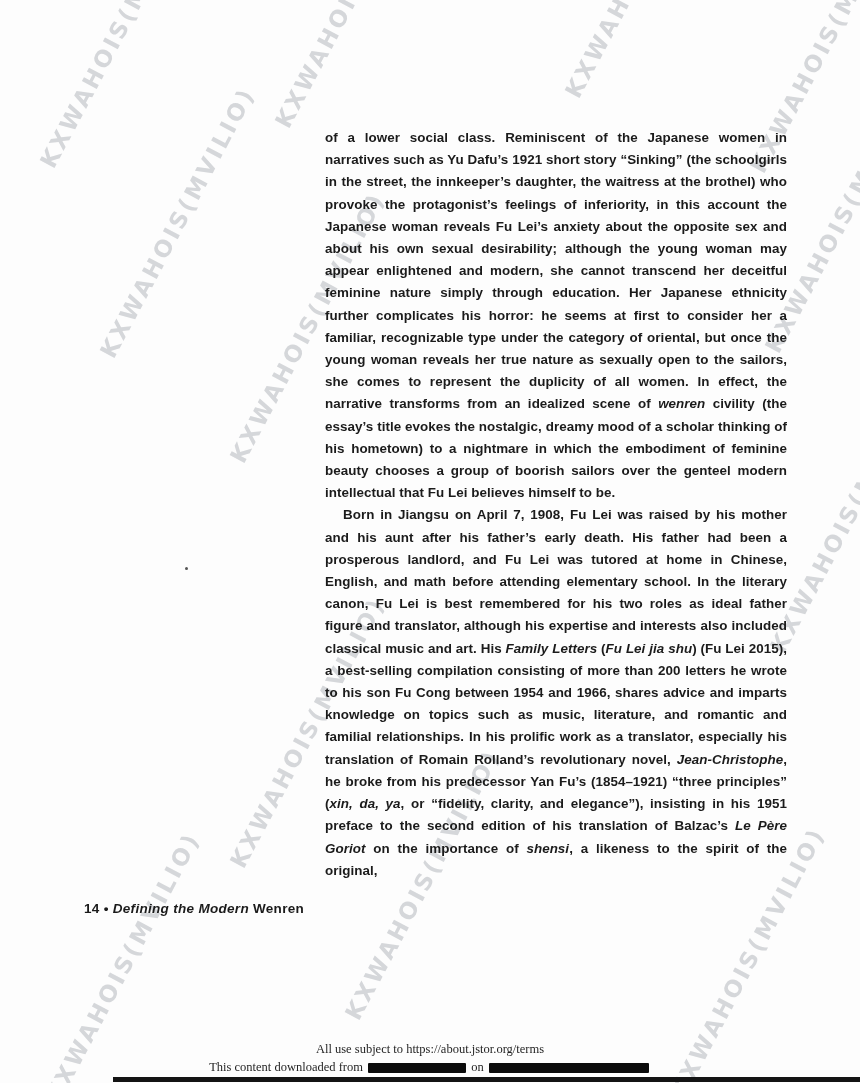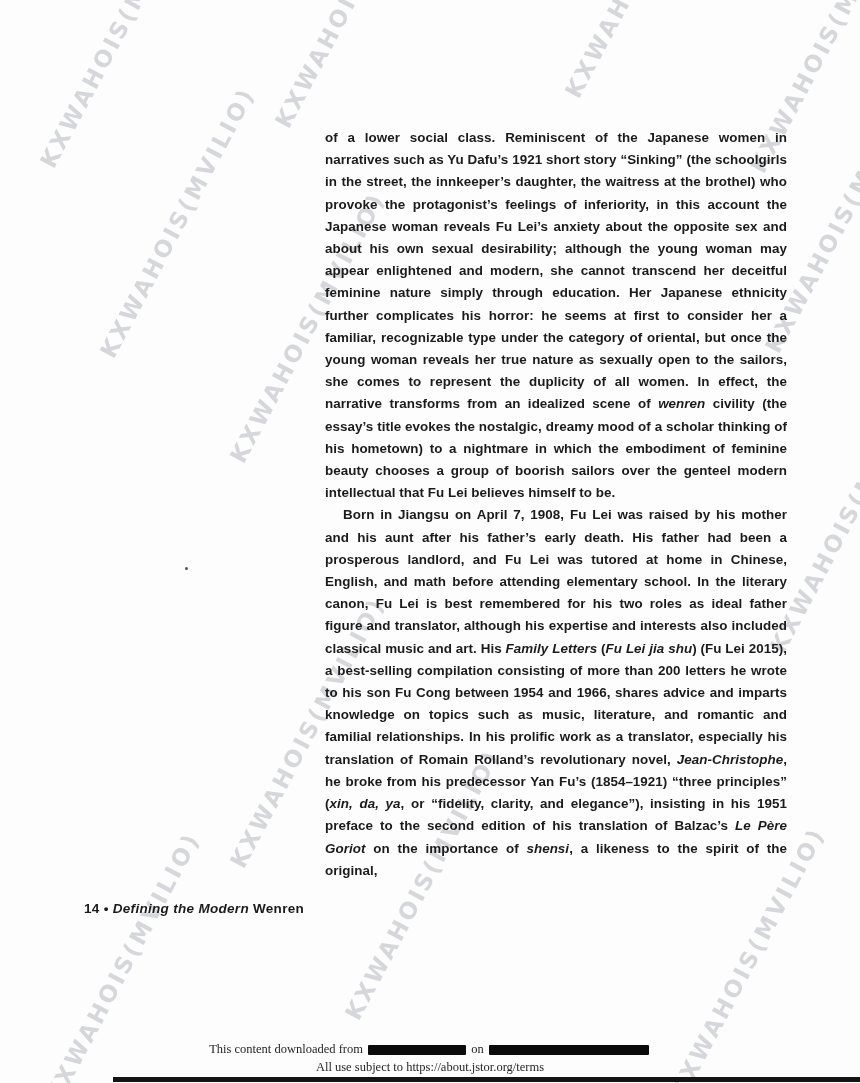--- a/index.html
+++ b/index.html
@@ -95,20 +95,20 @@
   <div class="wm" style="left:40px;top:1095px">KXWAHOIS(MVILIO)</div>
 
   <main class="body-text">
       <p><span>of a lower social class. Reminiscent of the Japanese women in narratives such as Yu Dafu’s 1921 short story “Sinking” (the schoolgirls in the street, the innkeeper’s daughter, the waitress at the brothel) who provoke the protagonist’s feelings of inferiority, in this account the Japanese woman reveals Fu Lei’s anxiety about the opposite sex and about his own sexual desirability; although the young woman may appear enlightened and modern, she cannot transcend her deceitful feminine nature simply through education. Her Japanese ethnicity further complicates his horror: he seems at first to consider her a familiar, recognizable type under the category of oriental, but once the young woman reveals her true nature as sexually open to the sailors, she comes to represent the duplicity of all women. In effect, the narrative transforms from an idealized scene of </span><span class="it">wenren</span><span> civility (the essay’s title evokes the nostalgic, dreamy mood of a scholar thinking of his hometown) to a nightmare in which the embodiment of feminine beauty chooses a group of boorish sailors over the genteel modern intellectual that Fu Lei believes himself to be.</span></p>
       <p class="indent"><span>Born in Jiangsu on April 7, 1908, Fu Lei was raised by his mother and his aunt after his father’s early death. His father had been a prosperous landlord, and Fu Lei was tutored at home in Chinese, English, and math before attending elementary school. In the literary canon, Fu Lei is best remembered for his two roles as ideal father figure and translator, although his expertise and interests also included classical music and art. His </span><span class="it">Family Letters</span><span> (</span><span class="it">Fu Lei jia shu</span><span>) (Fu Lei 2015), a best-selling compilation consisting of more than 200 letters he wrote to his son Fu Cong between 1954 and 1966, shares advice and imparts knowledge on topics such as music, literature, and romantic and familial relationships. In his prolific work as a translator, especially his translation of Romain Rolland’s revolutionary novel, </span><span class="it">Jean-Christophe</span><span>, he broke from his predecessor Yan Fu’s (1854–1921) “three principles” (</span><span class="it">xin, da, ya</span><span>, or “fidelity, clarity, and elegance”), insisting in his 1951 preface to the second edition of his translation of Balzac’s </span><span class="it">Le Père Goriot</span><span> on the importance of </span><span class="it">shensi</span><span>, a likeness to the spirit of the original,</span></p>
     </main>
 
   <div class="running-footer"><span class="bd">14 • </span><span class="it bd">Defining the Modern </span><span class="bd">Wenren</span></div>
 
   <div class="jstor-footer">
+    <div>All use subject to https://about.jstor.org/terms</div>
     <div><span>This content downloaded from </span><span class="redact" style="width: 98px;"></span><span> on </span><span class="redact" style="width: 160px;"></span></div>
-    <div>All use subject to https://about.jstor.org/terms</div>
   </div>
 
   <div class="scan-line"></div>
   <div class="scan-speck"></div>
 
 </div>
 
 </body></html>

